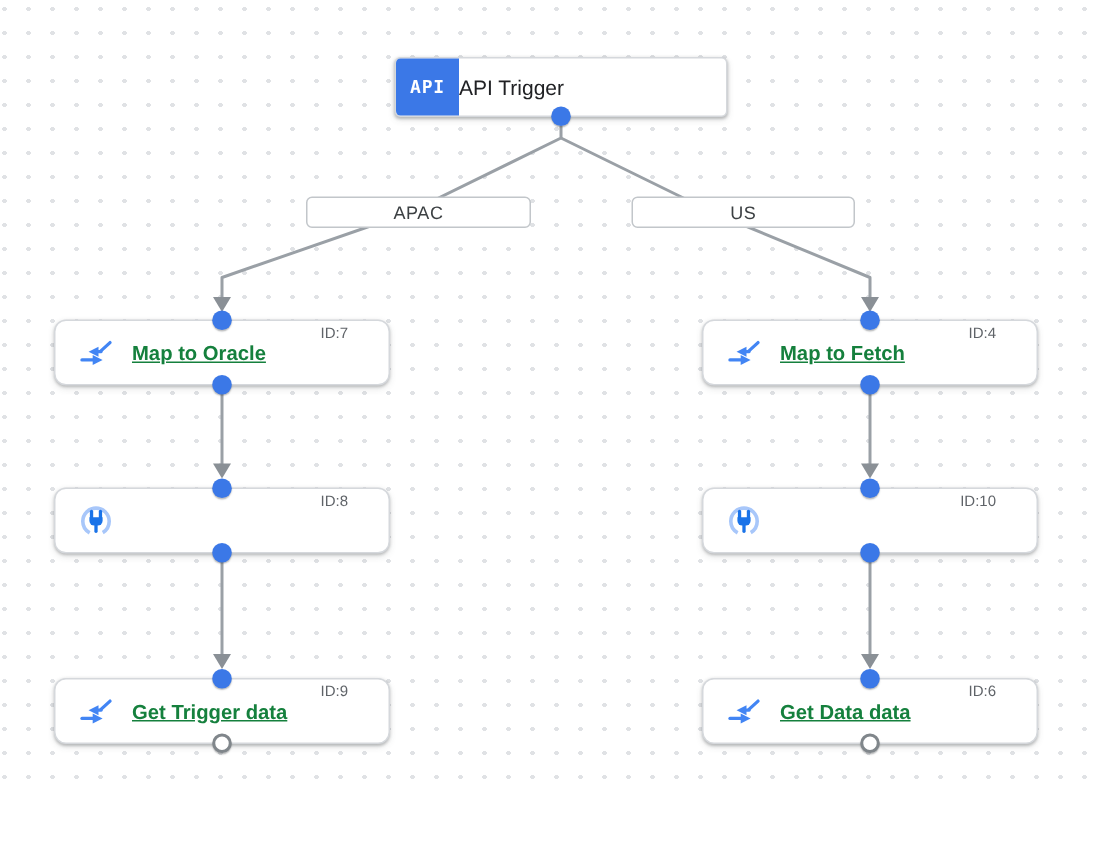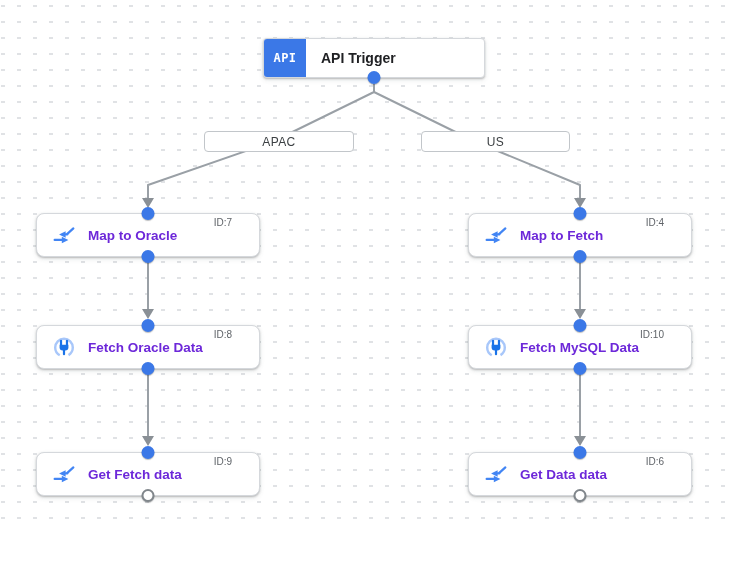--- a/index.html
+++ b/index.html
@@ -34,21 +34,21 @@
   .trigger-badge{
     width:42px;height:100%;
     background:#3b78e7;color:#fff;
     border-radius:3px 0 0 3px;
     display:flex;align-items:center;justify-content:center;
     font-family:"DejaVu Sans Mono", monospace;
     font-size:12px;font-weight:bold;letter-spacing:.5px;
     flex:none;
   }
   .trigger-title{
-    padding-left:15px;font-size:14px;font-weight:bold;color:#202124;
+    font-size:14px;font-weight:normal;color:#202124;
   }
   
   .edge-label{
     position:absolute;height:21px;z-index:2;box-sizing:border-box;
     background:#fff;border:1px solid #c2c6ca;border-radius:4px;
     display:flex;align-items:center;justify-content:center;
     font-size:12px;color:#3c4043;letter-spacing:.4px;
   }
   .edge-label.apac{left:204px;top:131px;width:150px;}
   .edge-label.us{left:421px;top:131px;width:149px;}
@@ -58,21 +58,21 @@
     background:#fff;border:1px solid #d5d8dc;border-radius:8px;
     box-shadow:0 1px 2px rgba(60,64,67,.3),0 2px 5px rgba(60,64,67,.12);
     display:flex;align-items:center;padding-left:16px;
   }
   .col-left{left:36px;}
   .col-right{left:468px;}
   .row-1{top:213px;}
   .row-2{top:325px;}
   .row-3{top:452px;}
   .task-icon{width:22px;height:22px;margin-right:13px;flex:none;}
-  .task-title{font-size:13.5px;font-weight:bold;color:#6d28d9;white-space:nowrap;}
+  .task-title{font-size:13.5px;font-weight:bold;color:#15803d;white-space:nowrap;text-decoration:underline;}
   .task-id{
     position:absolute;top:3px;right:27px;
     font-size:10px;color:#5f6368;
   }
   
   .dot{
     position:absolute;left:50%;transform:translateX(-50%);
     width:13px;height:13px;border-radius:50%;
     background:#3b78e7;z-index:3;box-sizing:border-box;
     box-shadow:0 1px 1px rgba(60,64,67,.35);
@@ -134,37 +134,36 @@
     <span class="dot dot-top"></span>
     <svg class="task-icon" viewBox="0 0 20 20">
       <circle cx="10" cy="10.5" r="8" stroke="#A8C7FA" stroke-width="2.2" fill="none" stroke-dasharray="42 8.3" stroke-dashoffset="-16.5"></circle>
       <g stroke="#1A73E8" stroke-width="2" stroke-linecap="round">
         <line x1="7.3" y1="4.5" x2="7.3" y2="8"></line>
         <line x1="12.7" y1="4.5" x2="12.7" y2="8"></line>
         <line x1="10" y1="12.5" x2="10" y2="16.5"></line>
       </g>
       <path d="M6 8 h8 v2.2 a2.9 2.9 0 0 1 -2.9 2.9 h-2.2 A2.9 2.9 0 0 1 6 10.2 z" fill="#1A73E8"></path>
     </svg>
-    <span class="task-title">Fetch Oracle Data</span>
     <span class="task-id">ID:8</span>
     <span class="dot dot-bottom"></span>
   </div>
 
   <div class="task-node col-left row-3">
     <span class="dot dot-top"></span>
     <svg class="task-icon" viewBox="0 0 20 20">
       <g stroke="#4285F4" stroke-width="2" fill="#4285F4" stroke-linecap="round">
         <line x1="18.5" y1="4" x2="13" y2="9" fill="none"></line>
         <line x1="13" y1="9.5" x2="11.5" y2="9.5" fill="none"></line>
         <polygon points="5.5,9.5 11.5,6.5 11.5,12.5" stroke="none"></polygon>
         <line x1="1.5" y1="14.5" x2="8" y2="14.5" fill="none"></line>
         <polygon points="14,14.5 8,11.5 8,17.5" stroke="none"></polygon>
       </g>
     </svg>
-    <span class="task-title">Get Fetch data</span>
+    <span class="task-title">Get Trigger data</span>
     <span class="task-id">ID:9</span>
     <span class="dot dot-bottom dot-terminal"></span>
   </div>
 
   <div class="task-node col-right row-1">
     <span class="dot dot-top"></span>
     <svg class="task-icon" viewBox="0 0 20 20">
       <g stroke="#4285F4" stroke-width="2" fill="#4285F4" stroke-linecap="round">
         <line x1="18.5" y1="4" x2="13" y2="9" fill="none"></line>
         <line x1="13" y1="9.5" x2="11.5" y2="9.5" fill="none"></line>
@@ -182,21 +181,20 @@
     <span class="dot dot-top"></span>
     <svg class="task-icon" viewBox="0 0 20 20">
       <circle cx="10" cy="10.5" r="8" stroke="#A8C7FA" stroke-width="2.2" fill="none" stroke-dasharray="42 8.3" stroke-dashoffset="-16.5"></circle>
       <g stroke="#1A73E8" stroke-width="2" stroke-linecap="round">
         <line x1="7.3" y1="4.5" x2="7.3" y2="8"></line>
         <line x1="12.7" y1="4.5" x2="12.7" y2="8"></line>
         <line x1="10" y1="12.5" x2="10" y2="16.5"></line>
       </g>
       <path d="M6 8 h8 v2.2 a2.9 2.9 0 0 1 -2.9 2.9 h-2.2 A2.9 2.9 0 0 1 6 10.2 z" fill="#1A73E8"></path>
     </svg>
-    <span class="task-title">Fetch MySQL Data</span>
     <span class="task-id">ID:10</span>
     <span class="dot dot-bottom"></span>
   </div>
 
   <div class="task-node col-right row-3">
     <span class="dot dot-top"></span>
     <svg class="task-icon" viewBox="0 0 20 20">
       <g stroke="#4285F4" stroke-width="2" fill="#4285F4" stroke-linecap="round">
         <line x1="18.5" y1="4" x2="13" y2="9" fill="none"></line>
         <line x1="13" y1="9.5" x2="11.5" y2="9.5" fill="none"></line>

